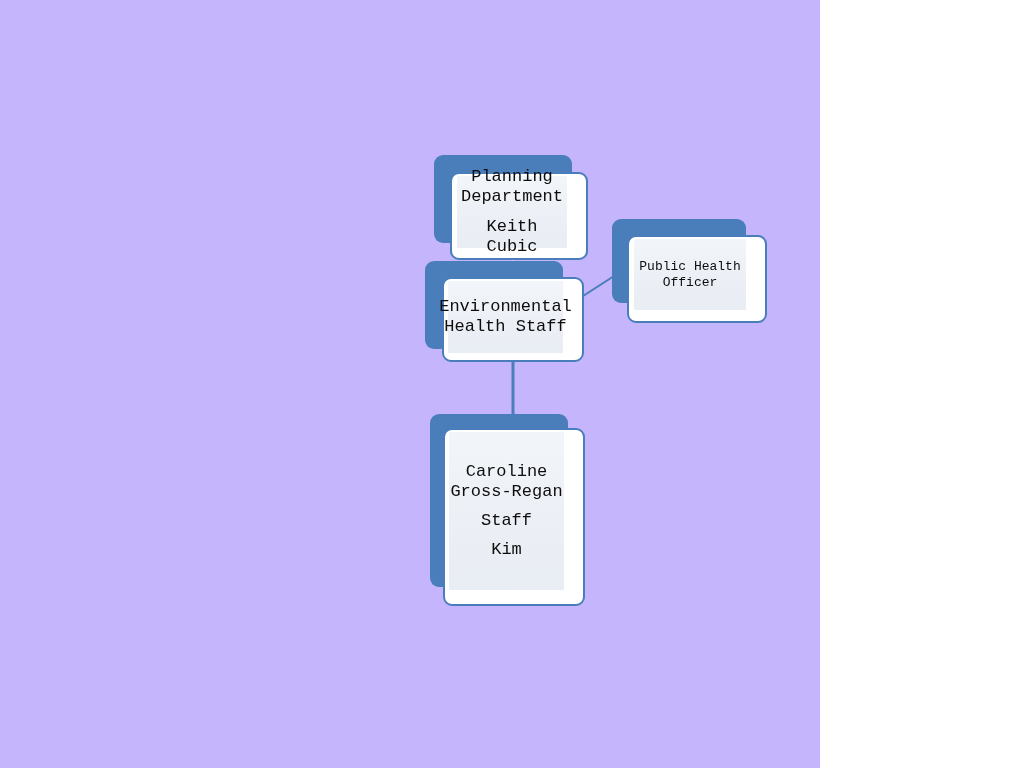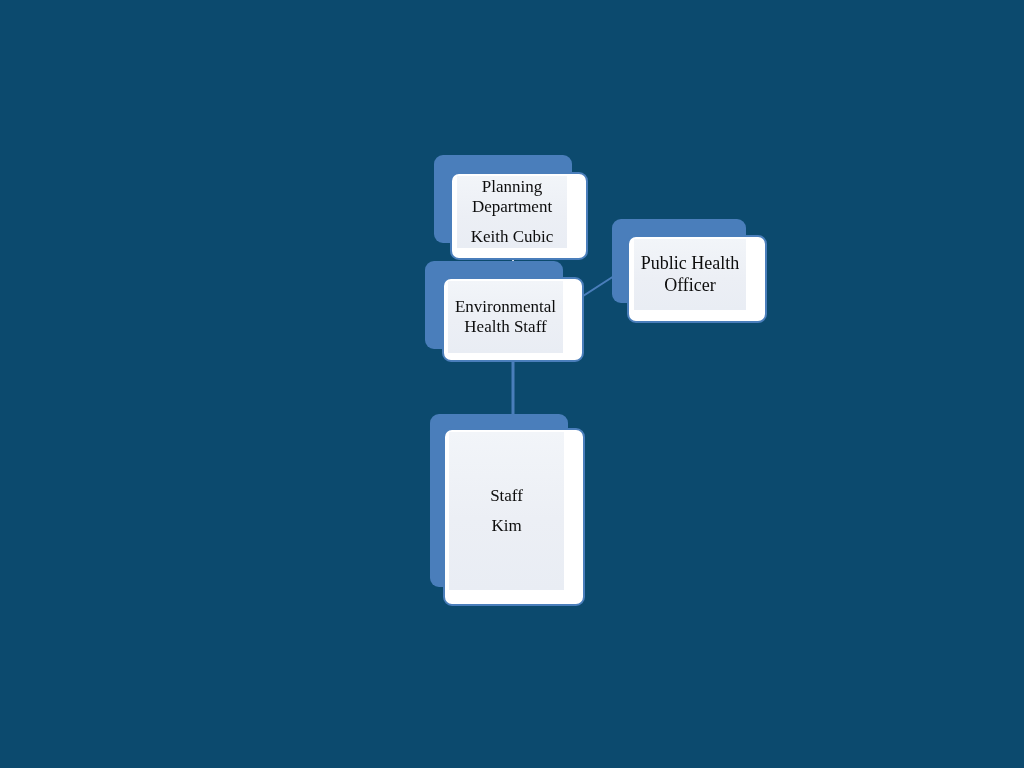--- a/index.html
+++ b/index.html
@@ -2,25 +2,25 @@
 <html><head>
 <meta charset="utf-8">
 <style>
   html, body {
     margin: 0;
     padding: 0;
     background: #ffffff;
   }
   #canvas {
     position: relative;
-    width: 1024px;
+    width: 820px;
     height: 768px;
-    background: #0c4a6e;
+    background: #c4b5fd;
     overflow: hidden;
-    font-family: Liberation Serif, serif;
+    font-family: Liberation Mono, monospace;
   }
 
   
   #connectors {
     position: absolute;
     left: 0;
     top: 0;
     width: 1024px;
     height: 768px;
     pointer-events: none;
@@ -76,29 +76,30 @@
 
   <div id="nodes">
       <div class="node-back" style="left: 434px; top: 155px; width: 138px; height: 88px;"></div>
       <div class="node-card" style="left: 450px; top: 172px; width: 138px; height: 88px;"></div>
       <div class="node-panel" style="left: 457px; top: 176px; width: 110px; height: 72px; position: absolute; font-size: 17px;">
         <p>Planning Department</p>
         <p>Keith Cubic</p>
       </div>
       <div class="node-back" style="left: 612px; top: 219px; width: 134px; height: 84px;"></div>
       <div class="node-card" style="left: 627px; top: 235px; width: 140px; height: 88px;"></div>
-      <div class="node-panel" style="left: 634px; top: 239px; width: 112px; height: 71px; position: absolute; font-size: 18px;">
+      <div class="node-panel" style="left: 634px; top: 239px; width: 112px; height: 71px; position: absolute; font-size: 13px;">
         <p>Public Health Officer</p>
       </div>
       <div class="node-back" style="left: 425px; top: 261px; width: 138px; height: 88px;"></div>
       <div class="node-card" style="left: 442px; top: 277px; width: 142px; height: 85px;"></div>
       <div class="node-panel" style="left: 448px; top: 281px; width: 115px; height: 72px; position: absolute; font-size: 17px;">
         <p>Environmental Health Staff</p>
       </div>
       <div class="node-back" style="left: 430px; top: 414px; width: 138px; height: 173px;"></div>
       <div class="node-card" style="left: 443px; top: 428px; width: 142px; height: 178px;"></div>
       <div class="node-panel" style="left: 449px; top: 432px; width: 115px; height: 158px; position: absolute; font-size: 17px;">
+        <p>Caroline Gross-Regan</p>
         <p>Staff</p>
         <p>Kim</p>
       </div>
     </div>
 
 </div>
 
 </body></html>

